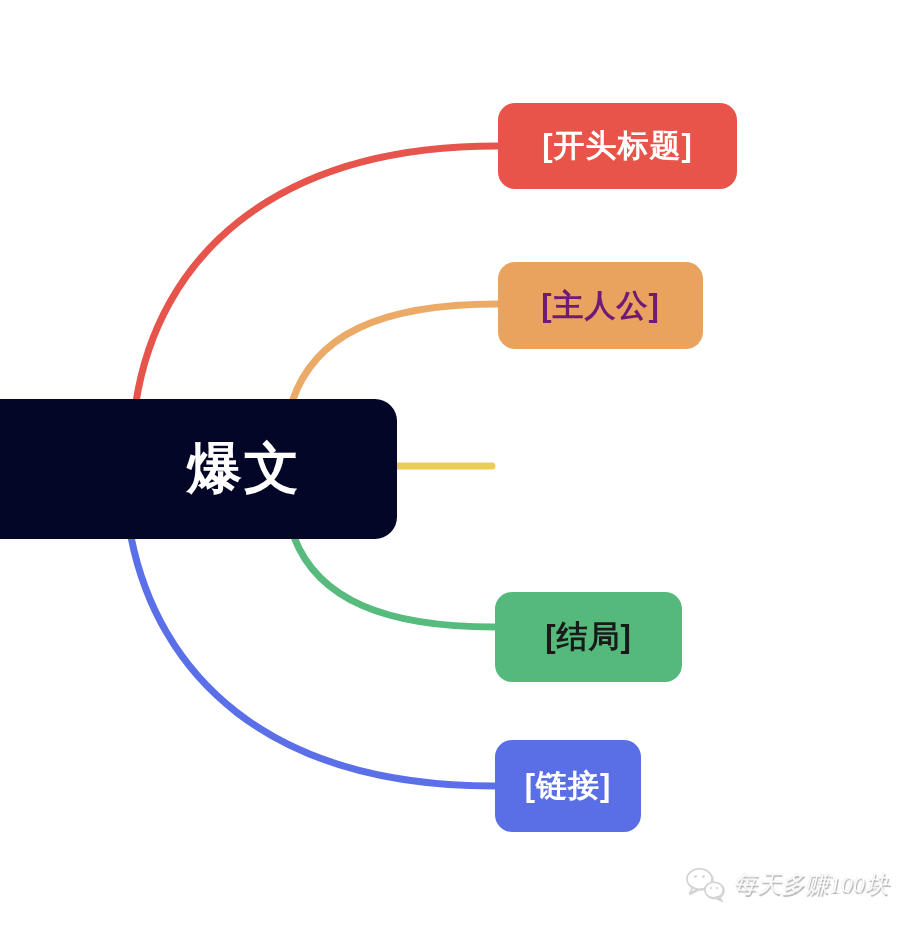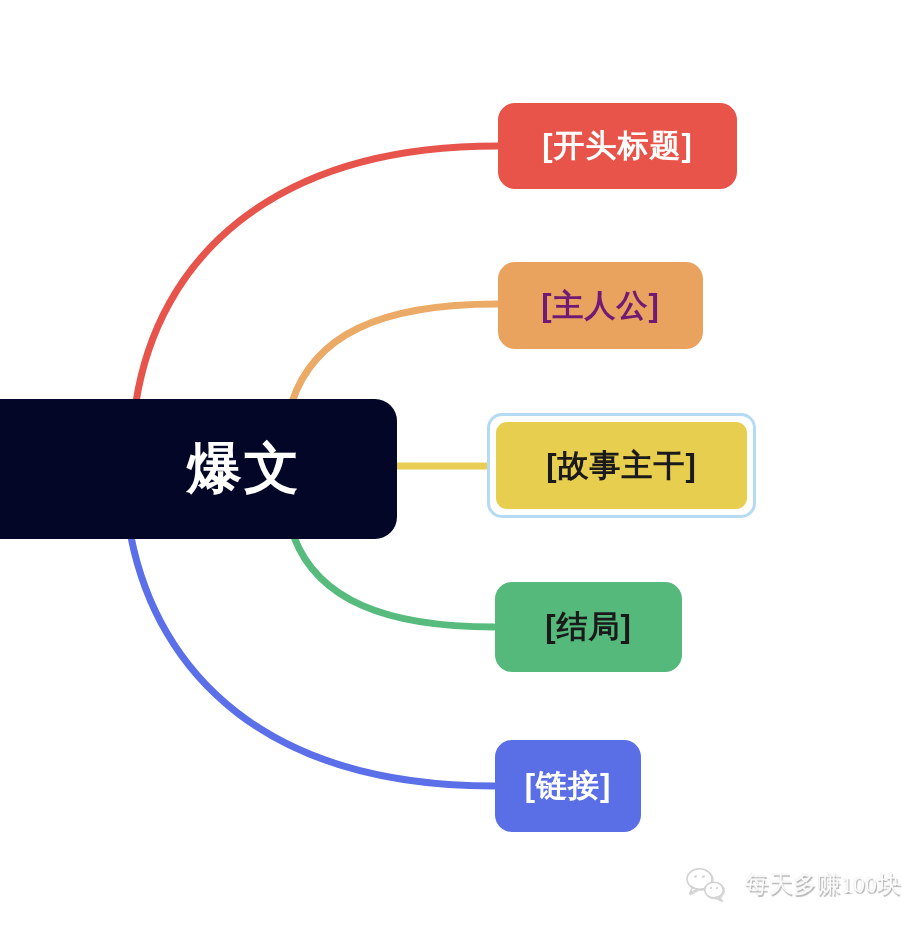--- a/index.html
+++ b/index.html
@@ -24,21 +24,21 @@
   .node-link{left:495px;top:740px;width:146px;height:92px;}
   .selection-ring{
     position:absolute;left:487px;top:413px;width:269px;height:105px;
     border:3px solid #b5daf3;border-radius:15px;background:#ffffff;
     display:flex;align-items:center;justify-content:center;box-sizing:border-box;
   }
   .node-story-trunk{
     position:static;width:251px;height:87px;border-radius:11px;
   }
   .watermark{
-    position:absolute;left:684px;top:866px;display:flex;align-items:center;gap:19px;
+    position:absolute;left:684px;top:866px;display:flex;align-items:center;gap:7px;font-style:italic;
   }
   .watermark-text{
     font-family:"Liberation Serif","DejaVu Serif",serif;
     font-size:24px;font-weight:normal;color:#fbfbfb;
     text-shadow:1px 1.5px 1px #b4b4b4, -0.5px -0.5px 0 #e8e8e8;
     white-space:nowrap;
   }
   .wechat-icon svg{display:block;filter:drop-shadow(1px 1.5px 0.5px #dcdcdc);}
 </style>
 </head>
@@ -59,27 +59,22 @@
   </div>
 
   <div class="node branch node-opening-title" style="background-color: rgb(232, 84, 74); color: rgb(255, 255, 255); align-items: center;">
     <span>[开头标题]</span>
   </div>
 
   <div class="node branch node-protagonist" style="background-color: rgb(233, 163, 95); color: #701a75;">
     <span>[主人公]</span>
   </div>
 
-  <div class="selection-ring" style="border-color: rgb(181, 218, 243);">
-    <div class="node branch node-story-trunk" style="background-color: rgb(231, 206, 79); color: rgb(26, 26, 26);">
-      <span>[故事主干]</span>
-    </div>
-  </div>
 
-  <div class="node branch node-ending" style="background-color: rgb(84, 185, 123); color: rgb(26, 26, 26);">
+  <div class="node branch node-ending" style="background-color: rgb(84, 185, 123); color: rgb(26, 26, 26); margin-top: 10px;">
     <span>[结局]</span>
   </div>
 
   <div class="node branch node-link" style="background-color: rgb(90, 110, 230); color: rgb(255, 255, 255);">
     <span>[链接]</span>
   </div>
 
   <div class="watermark">
     <span class="wechat-icon">
       <svg width="42" height="36" viewBox="0 0 42 36" xmlns="http://www.w3.org/2000/svg">

